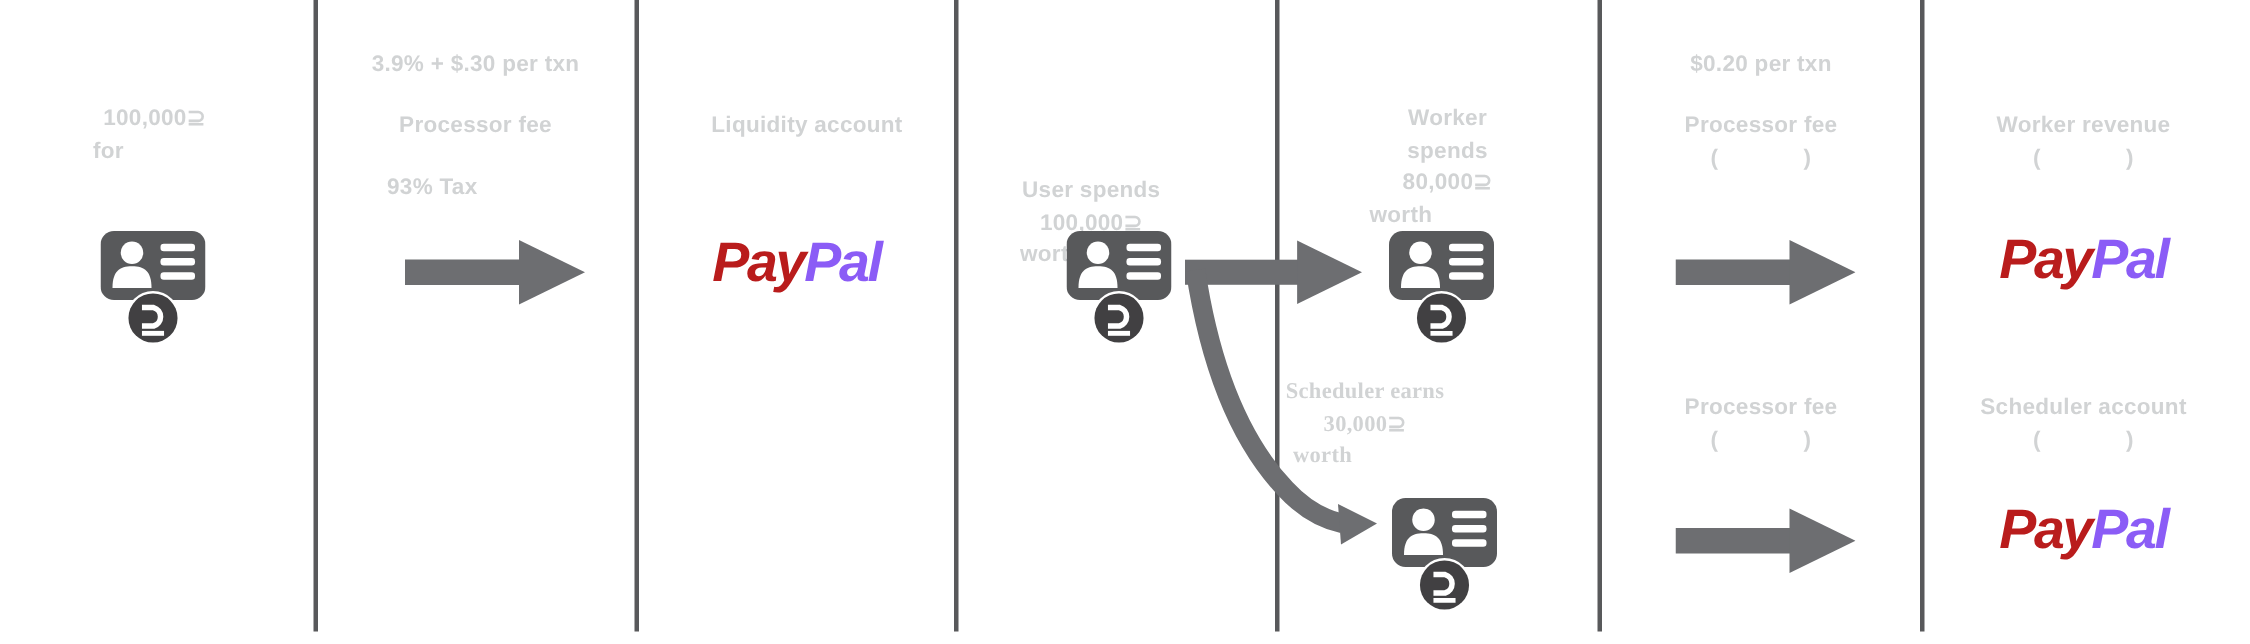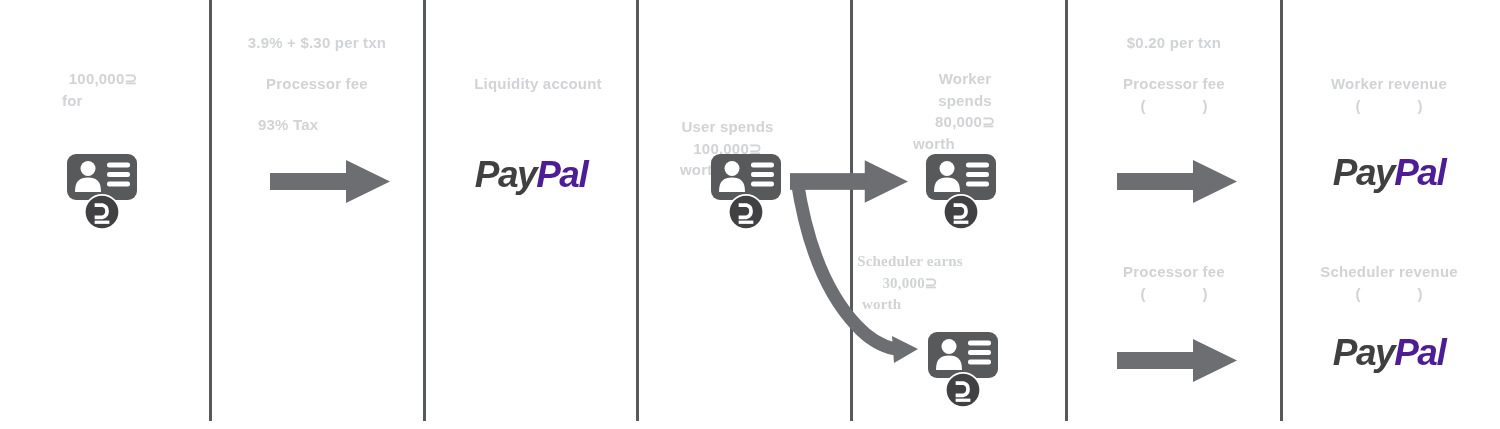--- a/index.html
+++ b/index.html
@@ -38,22 +38,22 @@
 
   .paypal{
     position:absolute;
     text-align:center;
     font-style:italic;
     font-weight:bold;
     font-size:37px;
     letter-spacing:-1.5px;
     line-height:40px;
   }
-  .paypal .pay{color:#404040;}
-  .paypal .pal{color:#4c1d95;}
+  .paypal .pay{color:#b91c1c;}
+  .paypal .pal{color:#8b5cf6;}
 </style>
 </head>
 <body>
 
 <div id="stage">
 
   <div class="divider" style="left:209px"></div>
   <div class="divider" style="left:423px"></div>
   <div class="divider" style="left:636px"></div>
   <div class="divider" style="left:850px"></div>
@@ -187,17 +187,17 @@
 
   <svg class="arrow" style="left:1117px;top:337px;" width="120" height="46" viewBox="0 0 120 46">
     <rect x="0" y="15" width="80" height="17" fill="#6d6e71"></rect>
     <polygon points="76,2 120,23.5 76,45" fill="#6d6e71"></polygon>
   </svg>
 
   <div class="lbl center" style="left:1283px;top:73px;width:212px;">Worker revenue</div>
   <div class="lbl center amount" style="left:1283px;top:95px;width:212px;">(             )</div>
   <div class="paypal" style="left:1283px;top:153px;width:212px;"><span class="pay">Pay</span><span class="pal">Pal</span></div>
 
-  <div class="lbl center" style="left:1283px;top:261px;width:212px;">Scheduler revenue</div>
+  <div class="lbl center" style="left:1283px;top:261px;width:212px;">Scheduler account</div>
   <div class="lbl center amount" style="left:1283px;top:283px;width:212px;">(             )</div>
   <div class="paypal" style="left:1283px;top:333px;width:212px;"><span class="pay">Pay</span><span class="pal">Pal</span></div>
 
 </div>
 
 </body></html>

